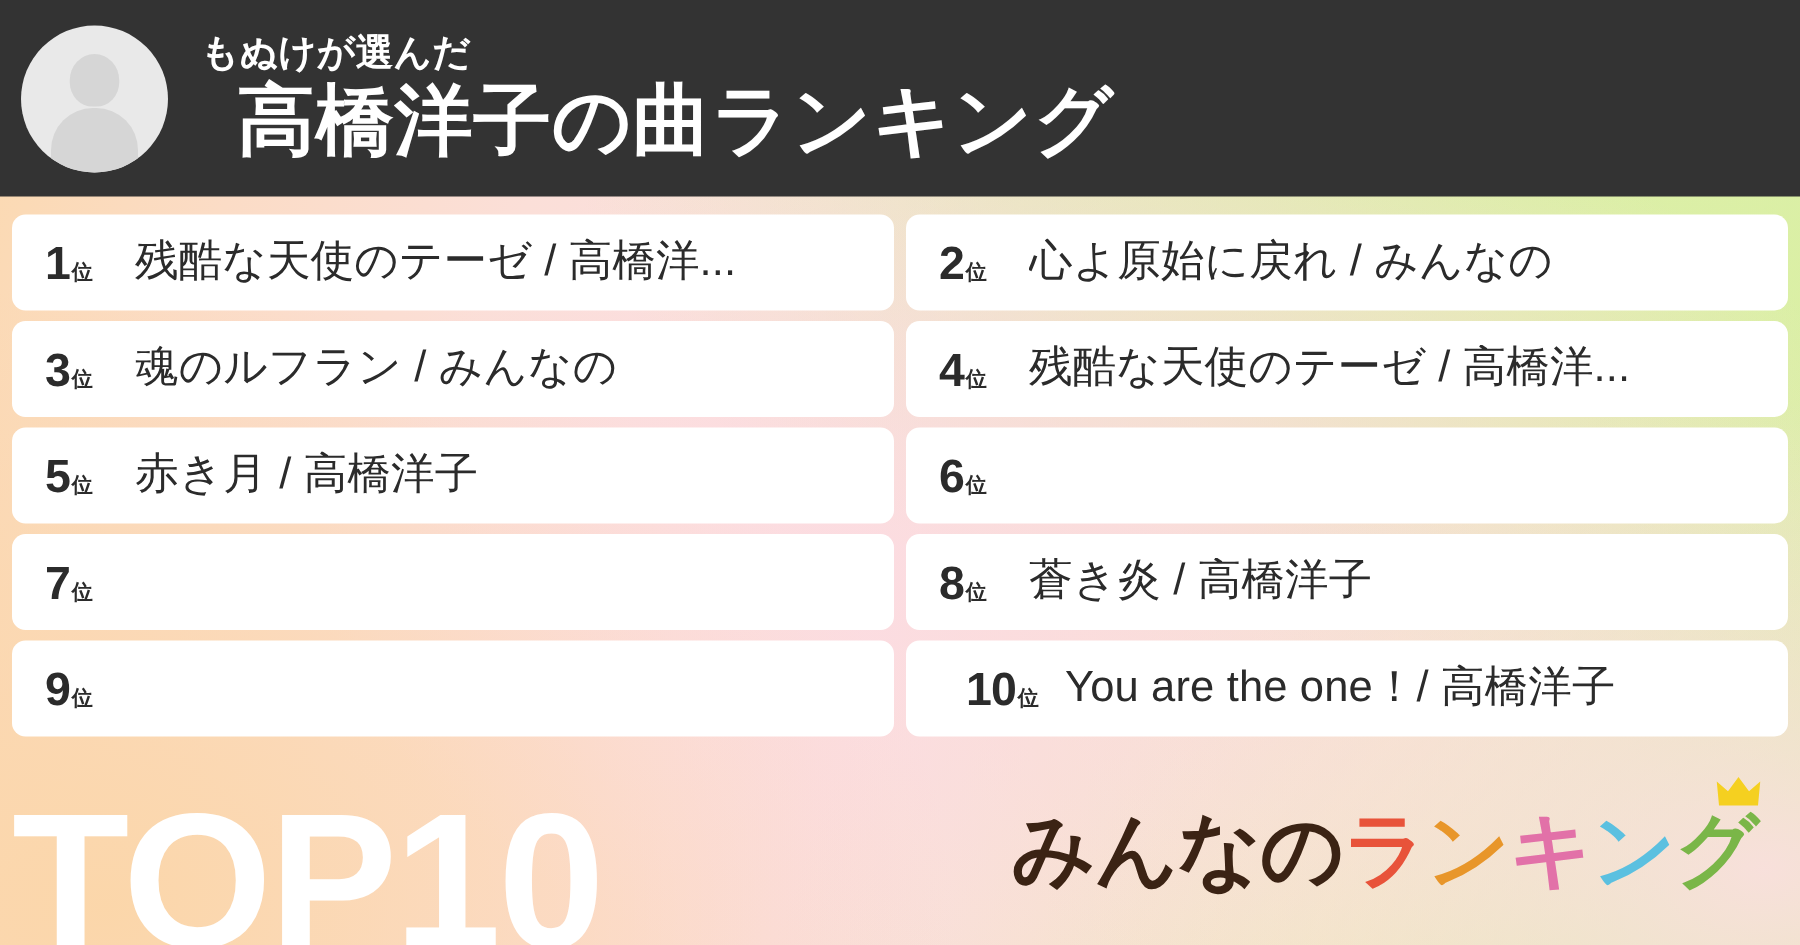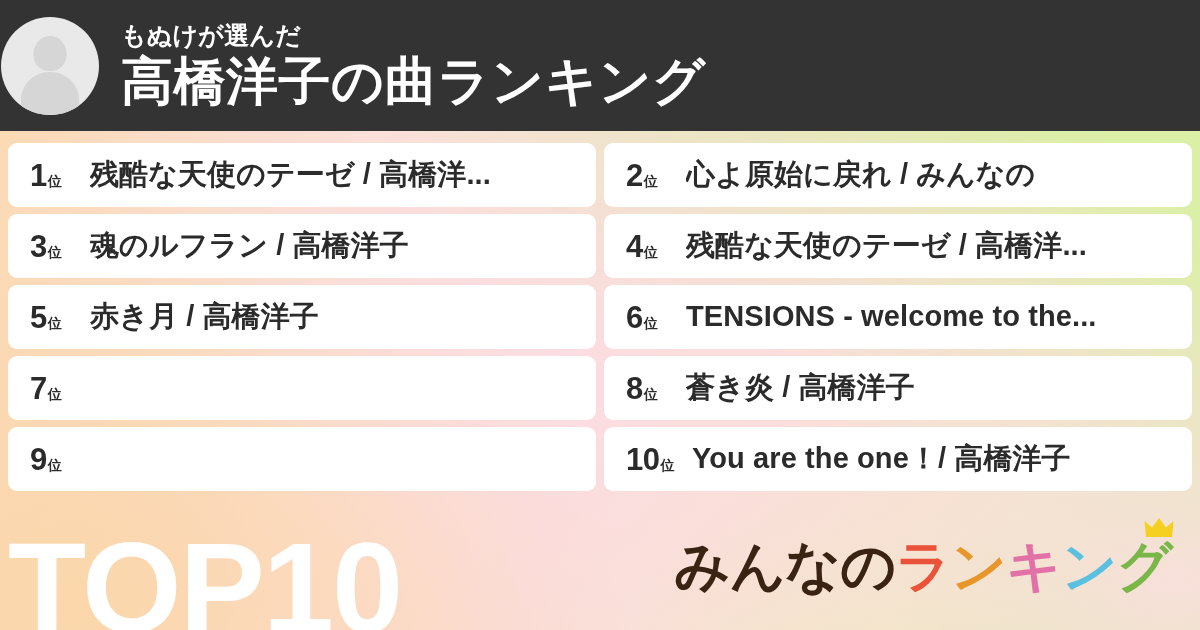--- a/index.html
+++ b/index.html
@@ -65,21 +65,21 @@
   .header {
     position: absolute;
     top: 0;
     left: 0;
     width: 1200px;
     height: 131px;
     background: #333333;
     display: flex;
     align-items: center;
     box-sizing: border-box;
-    padding-left: 1px;
+    padding-left: 14px;
     z-index: 5;
   }
   .avatar {
     width: 98px;
     height: 98px;
     border-radius: 50%;
     background: #e9e9e9;
     flex: 0 0 auto;
     position: relative;
     overflow: hidden;
@@ -120,20 +120,21 @@
     white-space: nowrap;
     margin-bottom: 4px;
   }
   .maintitle {
     color: #ffffff;
     font-size: 52px;
     font-weight: 700;
     line-height: 1.08;
     letter-spacing: 0.5px;
     white-space: nowrap;
+    margin-left: 24px;
   }
 
   
   .rank-grid {
     position: absolute;
     top: 143px;
     left: 8px;
     width: 1184px;
     display: grid;
     grid-template-columns: 588px 588px;
@@ -165,26 +166,26 @@
     font-weight: 700;
     line-height: 1;
     letter-spacing: -0.5px;
   }
   .rank-no .kurai {
     font-size: 14px;
     font-weight: 700;
     line-height: 1;
     margin-left: 1px;
   }
-  .rank-card.wide .rank-no { min-width: 60px; margin-right: 6px; }
+  .rank-card.wide .rank-no { min-width: 60px; margin-right: 6px; margin-left: 18px; }
   .rank-title {
     flex: 1 1 auto;
     color: #2b2b2b;
     font-size: 29px;
-    font-weight: 700;
+    font-weight: 400;
     line-height: 1.1;
     white-space: nowrap;
     overflow: hidden;
     letter-spacing: 0.1px;
   }
 
   
   .top10 {
     position: absolute;
     left: 8px;
@@ -268,21 +269,21 @@
         <span class="kurai">位</span>
       </span>
       <span class="rank-title">心よ原始に戻れ / みんなの</span>
     </div>
 
     <div class="rank-card">
       <span class="rank-no">
         <span class="num">3</span>
         <span class="kurai">位</span>
       </span>
-      <span class="rank-title">魂のルフラン / 高橋洋子</span>
+      <span class="rank-title">魂のルフラン / みんなの</span>
     </div>
 
     <div class="rank-card">
       <span class="rank-no">
         <span class="num">4</span>
         <span class="kurai">位</span>
       </span>
       <span class="rank-title">残酷な天使のテーゼ / 高橋洋...</span>
     </div>
 
@@ -292,21 +293,20 @@
         <span class="kurai">位</span>
       </span>
       <span class="rank-title">赤き月 / 高橋洋子</span>
     </div>
 
     <div class="rank-card">
       <span class="rank-no">
         <span class="num">6</span>
         <span class="kurai">位</span>
       </span>
-      <span class="rank-title">TENSIONS - welcome to the...</span>
     </div>
 
     <div class="rank-card">
       <span class="rank-no">
         <span class="num">7</span>
         <span class="kurai">位</span>
       </span>
     </div>
 
     <div class="rank-card">

